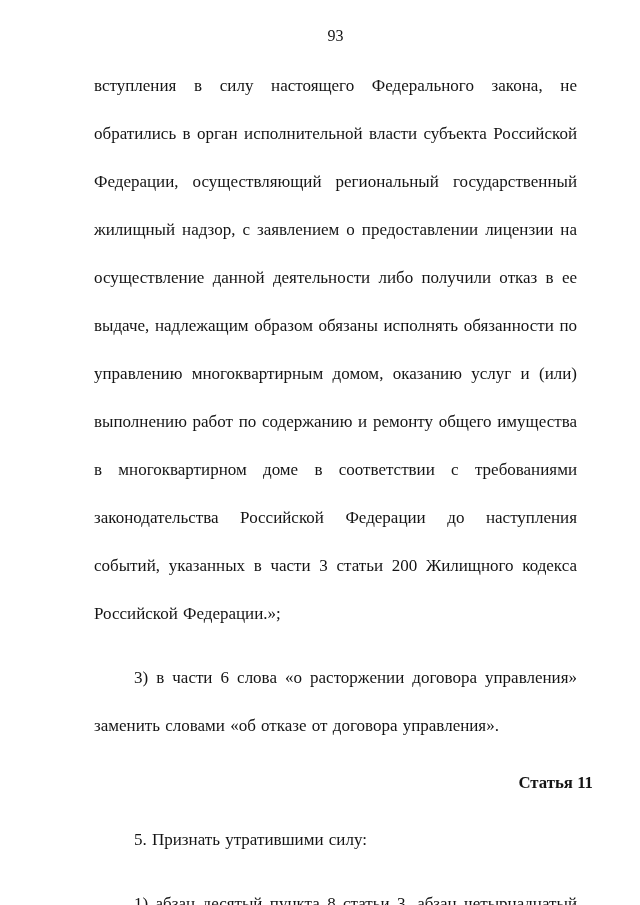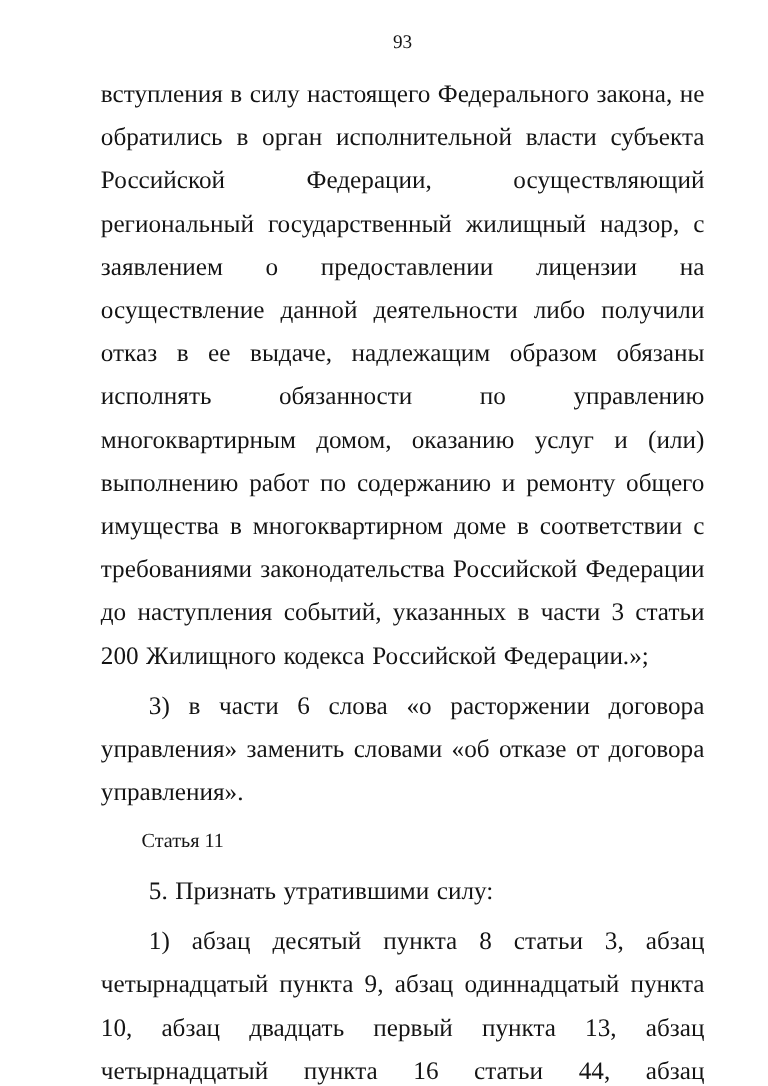--- a/index.html
+++ b/index.html
@@ -19,39 +19,39 @@
     overflow: hidden;
     border-radius: 29px;
   }
   .page-number {
     text-align: center;
     font-size: 16px;
     line-height: 20px;
     margin-bottom: 14px;
   }
   .para {
-    margin: 6px;
-    font-size: 21px;
-    line-height: 36px;
+    margin: 16px;
+    font-size: 17px;
+    line-height: 48px;
     text-align: justify;
     word-spacing: 1px;
   }
   .para.indent {
     text-indent: 40px;
   }
   .para.continues {
     text-align-last: justify;
   }
   .article-heading {
     margin: 0;
     font-size: 16.8px;
     line-height: 33.5px;
-    font-weight: normal;
+    font-weight: bold;
     text-indent: 40px;
-    text-align: left;
+    text-align: right;
   }
 </style>
 </head>
 <body>
 
 <div class="page">
 
   <div class="page-number">93</div>
 
   <p class="para">вступления в силу настоящего Федерального закона, не обратились в орган исполнительной власти субъекта Российской Федерации, осуществляющий региональный государственный жилищный надзор, с заявлением о предоставлении лицензии на осуществление данной деятельности либо получили отказ в ее выдаче, надлежащим образом обязаны исполнять обязанности по управлению многоквартирным домом, оказанию услуг и (или) выполнению работ по содержанию и ремонту общего имущества в многоквартирном доме в соответствии с требованиями законодательства Российской Федерации до наступления событий, указанных в части 3 статьи 200 Жилищного кодекса Российской Федерации.»;</p>

